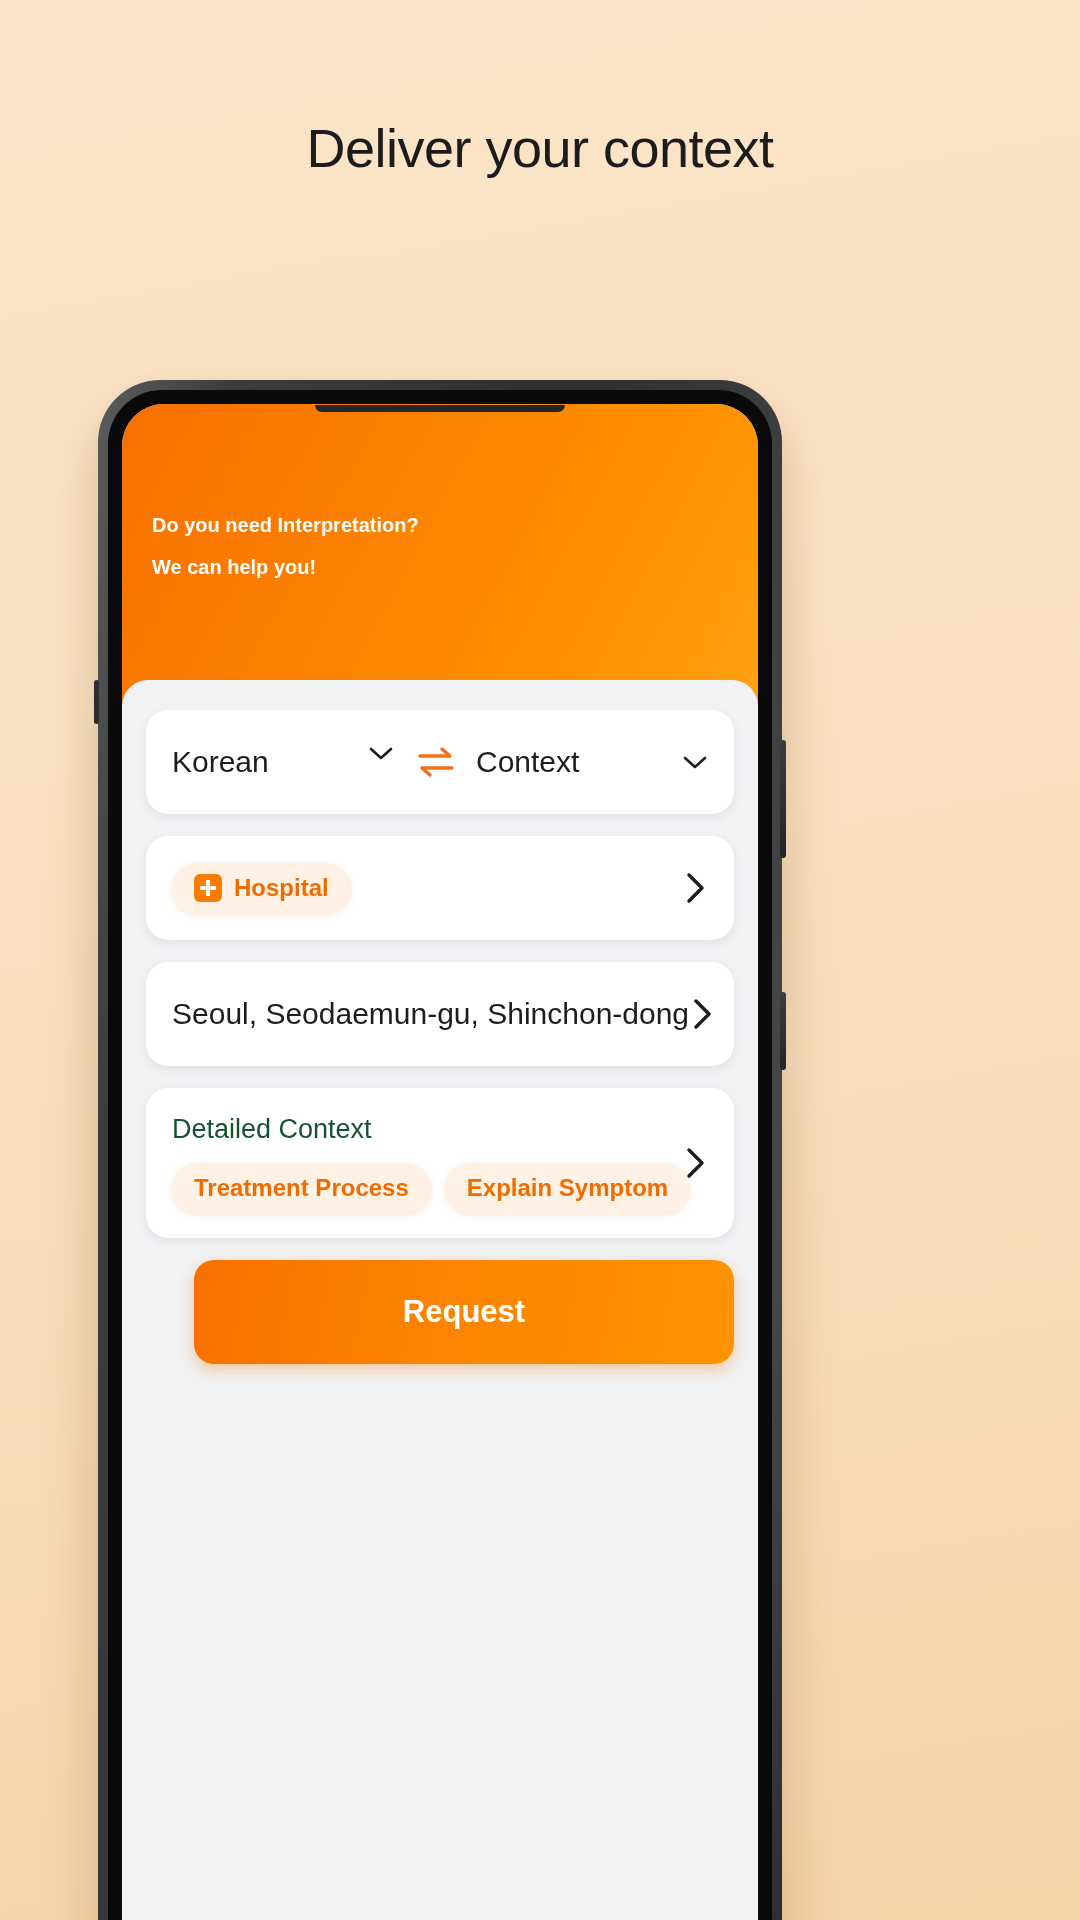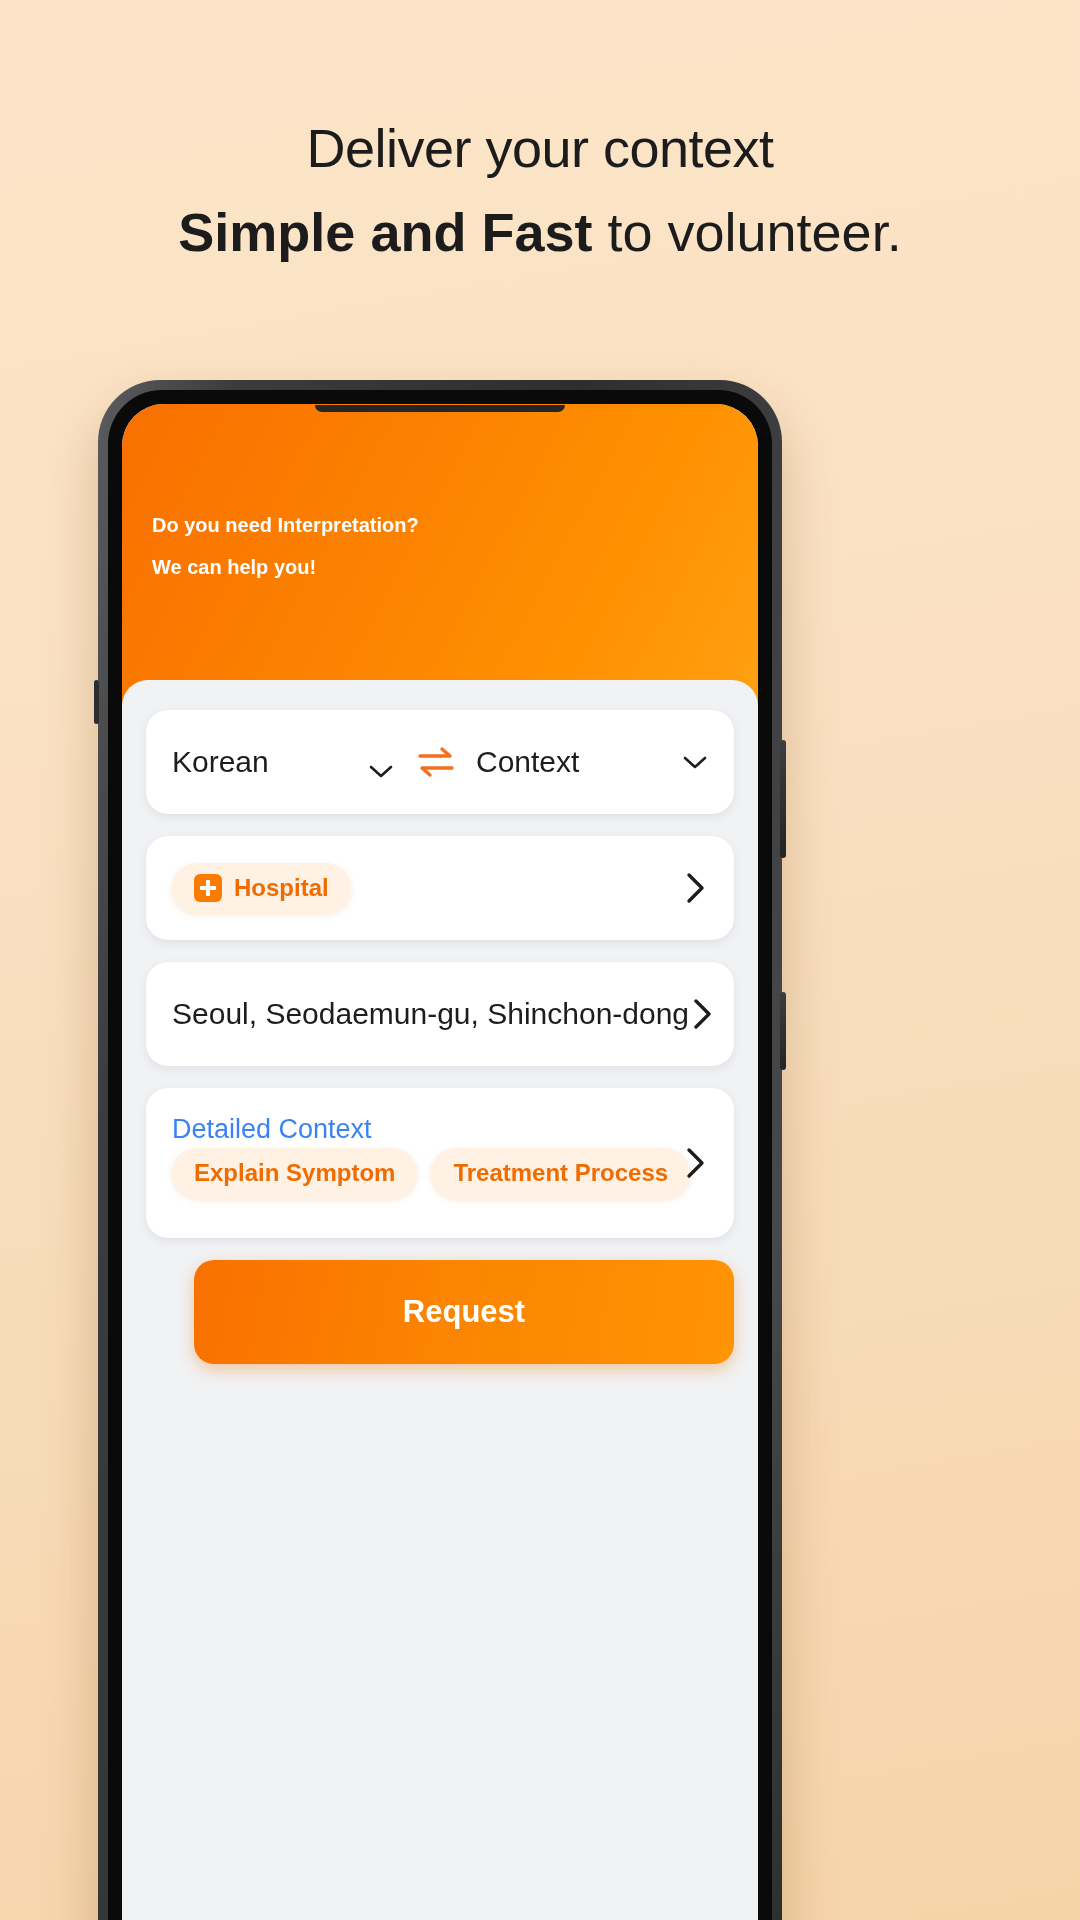--- a/index.html
+++ b/index.html
@@ -111,21 +111,21 @@
     display:flex; align-items:center;
     padding:0 26px;
     min-height:104px;
     position:relative;
   }
 
   .lang-name {
     font-size:30px; color:#1d1d1f; font-weight:400;
     white-space:nowrap;
   }
-  .lang-left { display:flex; align-items:flex-end; flex:0 0 auto; }
+  .lang-left { display:flex; align-items:flex-start; flex:0 0 auto; }
   .lang-left .lang-name { width:196px; }
   .chev {
     width:26px; height:16px; flex:0 0 26px;
   }
   .swap-icon { width:40px; height:34px; margin:0 20px 0 22px; flex:0 0 40px; }
   .lang-right { display:flex; align-items:center; flex:1; }
   .lang-right .lang-name { flex:1; }
 
   .addr-text {
     font-size:30px; color:#1d1d1f; flex:1; white-space:nowrap;
@@ -149,21 +149,21 @@
   .chip-icon::before { left:12px; top:6px; width:4px; height:16px; }
   .chip-icon::after  { left:6px; top:12px; width:16px; height:4px; }
   .chip-label {
     font-size:24px; font-weight:700; color:#ef6c00; white-space:nowrap;
   }
 
   .ctx-card {
     display:block; padding:26px 26px 24px 26px; min-height:150px;
   }
   .ctx-title {
-    font-size:27px; color:#3b82f6; margin-bottom:3px;
+    font-size:27px; color:#14532d; margin-bottom:18px;
   }
   .ctx-chips { display:flex; align-items:center; }
   .ctx-card .arrow-right {
     position:absolute; right:26px; top:50%; margin-top:-17px;
   }
 
   .request-btn {
     display:flex; align-items:center; justify-content:center;
     height:104px; border-radius:20px;
     background:linear-gradient(100deg,#f97000 0%, #fb8400 45%, #ff9404 100%);
@@ -171,23 +171,20 @@
     box-shadow:0 6px 16px rgba(240,120,0,.35);
     margin-top:4px;
     margin-left:48px;
   }
 </style>
 </head>
 <body>
 
 <div class="headline">
   <div class="l1">Deliver your context</div>
-  <div class="l2">
-    <b>Simple and Fast</b><span> to volunteer.</span>
-  </div>
 </div>
 
 <div class="phone">
   <div class="btn-vol"></div>
   <div class="btn-pwr"></div>
   <div class="btn-left"></div>
 
   <div class="phone-inner">
     <div class="screen">
       <div class="notch"></div>
@@ -248,24 +245,24 @@
             <svg viewBox="0 0 26 34" width="26" height="34" fill="none" stroke="#1d1d1f" stroke-width="3.4" stroke-linecap="round" stroke-linejoin="round">
               <path d="M7 4 L20 17 L7 30"></path>
             </svg>
           </span>
         </div>
 
         <div class="card ctx-card">
           <div class="ctx-title">Detailed Context</div>
           <div class="ctx-chips">
             <span class="chip">
+              <span class="chip-label">Treatment Process</span>
+            </span>
+            <span class="chip">
               <span class="chip-label">Explain Symptom</span>
-            </span>
-            <span class="chip">
-              <span class="chip-label">Treatment Process</span>
             </span>
           </div>
           <span class="arrow-right">
             <svg viewBox="0 0 26 34" width="26" height="34" fill="none" stroke="#1d1d1f" stroke-width="3.4" stroke-linecap="round" stroke-linejoin="round">
               <path d="M7 4 L20 17 L7 30"></path>
             </svg>
           </span>
         </div>
 
         <div class="request-btn">Request</div>

